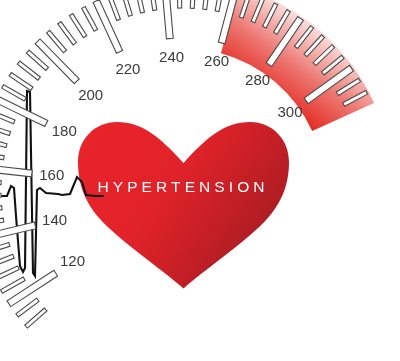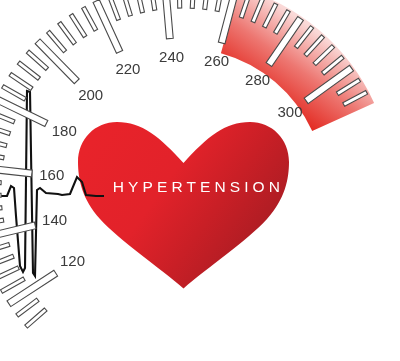--- a/index.html
+++ b/index.html
@@ -20,21 +20,21 @@
     text-anchor:middle;
     dominant-baseline:middle;
   }
   .ecg-path{fill:none;stroke:#111111;stroke-width:2.1;stroke-linejoin:miter;stroke-linecap:butt;}
   .heart-shape{stroke:none;}
   #heart-text{
     position:absolute;
     left:78px;
     top:178px;
     width:206px;
-    text-align:right;
+    text-align:center;
     color:#ffffff;
     font-family:"Liberation Sans", sans-serif;
     font-size:15.5px;
     letter-spacing:4.1px;
     text-indent:4.1px;
     font-weight:400;
     white-space:nowrap;
     pointer-events:none;
     user-select:none;
   }

